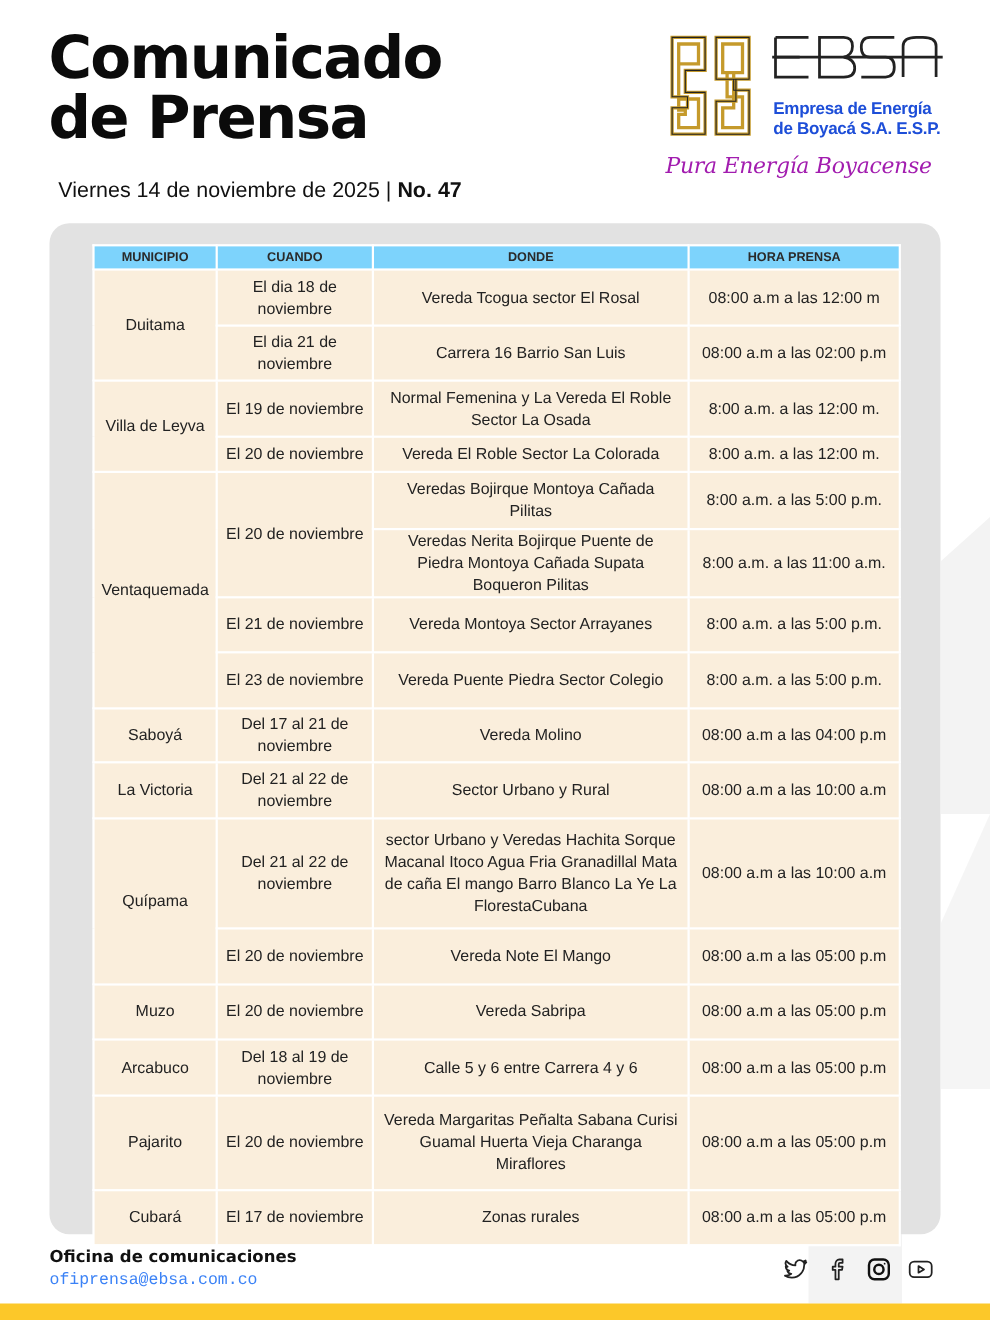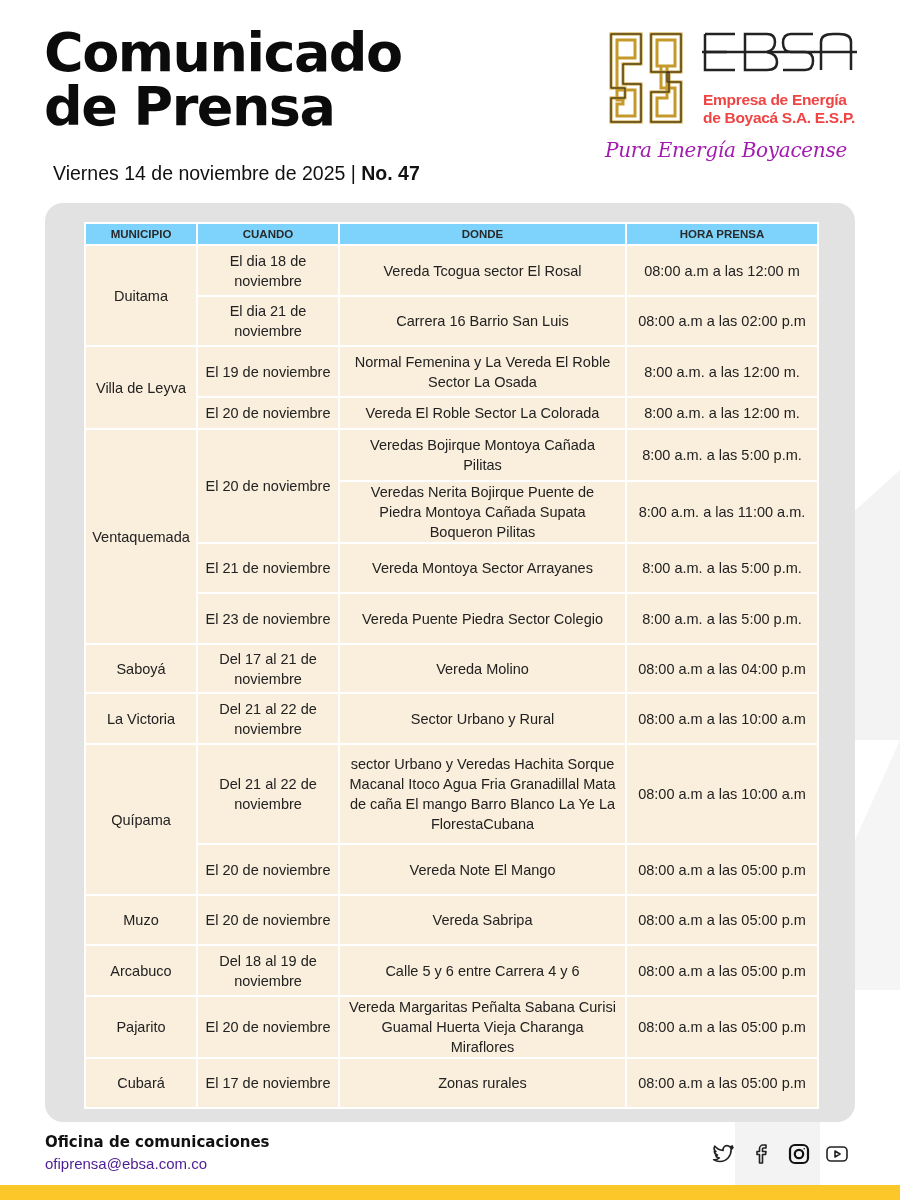--- a/index.html
+++ b/index.html
@@ -16,21 +16,21 @@
   .subtitle {
     position:absolute; left:53px; top:162px;
     font-family:"Liberation Sans", sans-serif; font-size:19.5px; color:#111;
   }
   .subtitle .no { font-weight:bold; }
   .logo { position:absolute; left:605px; top:28px; width:255px; height:140px; }
   .logo .emblem { position:absolute; left:0; top:0; width:82px; height:100px; }
   .logo .wordmark { position:absolute; left:96px; top:2px; width:158px; height:44px; }
   .logo .company {
     position:absolute; left:98px; top:63px; font-family:"Liberation Sans", sans-serif;
-    font-weight:bold; font-size:15.5px; line-height:18px; color:#ef4444; letter-spacing:-0.3px;
+    font-weight:bold; font-size:15.5px; line-height:18px; color:#1d4ed8; letter-spacing:-0.3px;
   }
   .logo .slogan {
     position:absolute; left:0; top:110px; font-family:"DejaVu Serif", serif; font-style:italic;
     font-size:20px; color:#a21caf; letter-spacing:-0.3px;
   }
   .card {
     position:absolute; left:45px; top:203px; width:810px; height:919px;
     background:#e2e2e2; border-radius:18px;
   }
   table.schedule {
@@ -48,22 +48,22 @@
   }
   table.schedule td {
     background:#faeedc; border:2px solid #ffffff; text-align:center;
     vertical-align:middle; padding:0 4px; line-height:20px;
   }
   .footer-title {
     position:absolute; left:45px; top:1133px; font-family:"DejaVu Sans", sans-serif;
     font-weight:bold; font-size:15px; color:#111;text-align:right;
   }
   .footer-email {
-    position:absolute; left:45px; top:1155px; font-family:Liberation Sans, sans-serif;
-    font-size:15px; color:#4c1d95;
+    position:absolute; left:45px; top:1155px; font-family:Liberation Mono, monospace;
+    font-size:15px; color:#3b82f6;
   }
   .social { position:absolute; top:1142px; display:flex; gap:0; left:704px; }
   .social a { display:block; width:38px; height:26px; }
   .social svg { width:24px; height:24px; display:block; margin:0 auto; }
   .yellow-bar { position:absolute; left:0; top:1185px; width:900px; height:15px; background:#fcc829; }
 </style>
 </head>
 <body>
 
 <div class="bg-shape" style="left:735px; top:1122px; width:85px; height:63px;"></div>
@@ -208,21 +208,21 @@
     <tr style="height:51px">
       <td>Arcabuco</td>
       <td style="padding:0 14px">Del 18 al 19 de noviembre</td>
       <td>Calle 5 y 6 entre Carrera 4 y 6</td>
       <td>08:00 a.m a las 05:00 p.m</td>
     </tr>
 
     <tr style="height:61px">
       <td>Pajarito</td>
       <td>El 20 de noviembre</td>
-      <td style="padding:0 8px">Vereda Margaritas Peñalta Sabana Curisi Guamal Huerta Vieja Charanga Miraflores</td>
+      <td style="padding:12px 8px">Vereda Margaritas Peñalta Sabana Curisi Guamal Huerta Vieja Charanga Miraflores</td>
       <td>08:00 a.m a las 05:00 p.m</td>
     </tr>
 
     <tr style="height:50px">
       <td>Cubará</td>
       <td>El 17 de noviembre</td>
       <td>Zonas rurales</td>
       <td>08:00 a.m a las 05:00 p.m</td>
     </tr>
   </tbody>

